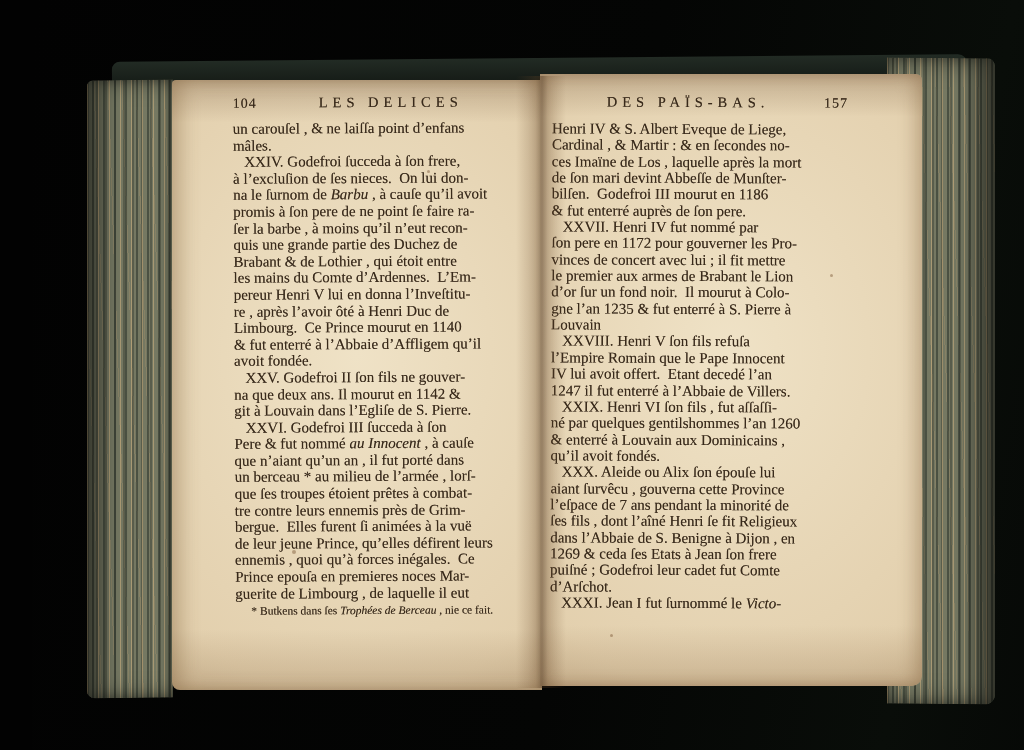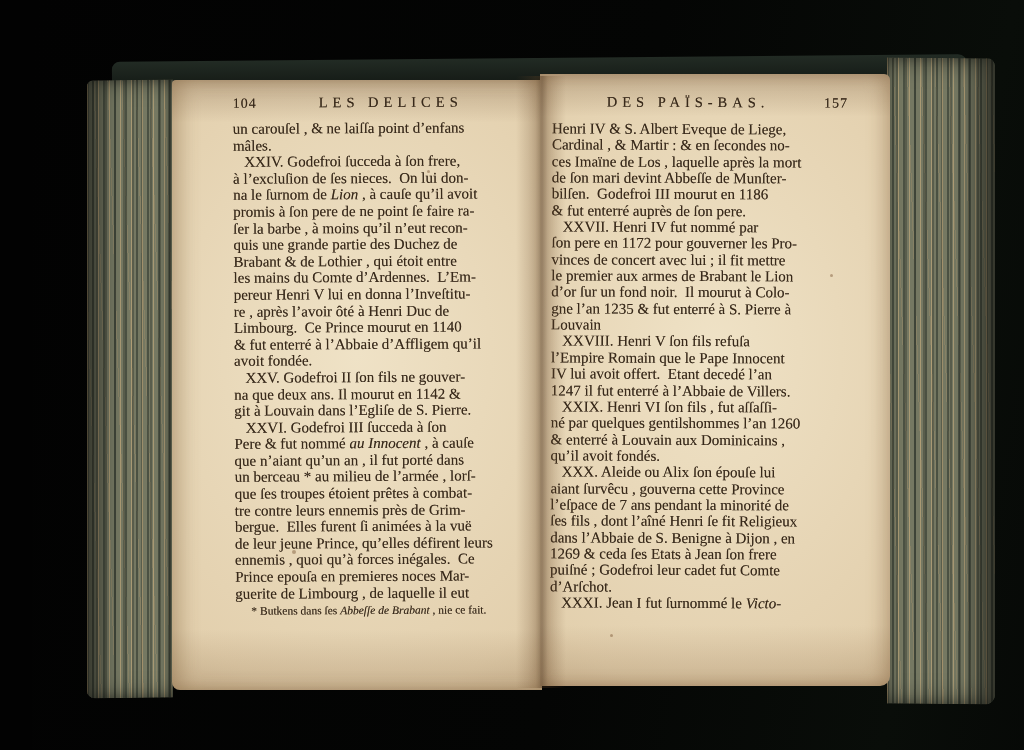--- a/index.html
+++ b/index.html
@@ -24,21 +24,21 @@
          box-shadow:inset -16px 0 26px rgba(0,0,0,.6),inset 6px 0 10px rgba(0,0,0,.2);
          transform:skewY(.4deg);}
   
   .page{position:absolute;
          background-image:
            linear-gradient(180deg,rgba(90,60,35,.26) 0%,rgba(90,60,35,0) 7%,rgba(90,60,35,0) 90%,rgba(110,75,40,.22) 100%),
            radial-gradient(120% 95% at 50% 45%,var(--page-light) 0%,var(--page-mid) 60%,var(--page-dark) 100%);}
   .page.left{left:88px;top:28px;width:370px;height:610px;border-radius:4px 0 0 8px;
          box-shadow:inset 10px 0 18px rgba(110,75,40,.30),inset -4px 0 10px rgba(110,75,40,.18);}
   .page.right{left:456px;top:22px;width:350px;height:612px;border-radius:0 6px 10px 0;
-         box-shadow:inset -8px 0 16px rgba(110,75,40,.28),inset 5px 0 12px rgba(110,75,40,.22);}
+         box-shadow:inset -8px 0 16px rgba(110,75,40,.28),inset 5px 0 12px rgba(110,75,40,.22);padding-left:32px;}
   .gutter{position:absolute;left:432px;top:24px;width:50px;height:612px;pointer-events:none;
          background:linear-gradient(90deg,rgba(100,68,38,0) 0%,rgba(100,68,38,.28) 40%,rgba(70,46,24,.42) 52%,rgba(100,68,38,.26) 64%,rgba(100,68,38,0) 100%);}
   .speck{position:absolute;border-radius:50%;background:rgba(120,85,50,.45);}
   
   .text-block{position:absolute;color:var(--ink);font-size:15px;
          text-shadow:0 0 .5px rgba(50,38,25,.55);}
   .page.left .text-block{left:62px;top:14px;width:292px;transform:rotate(-.3deg);}
   .page.right .text-block{left:11px;top:20px;width:296px;transform:rotate(.25deg);}
   .hdr{display:flex;align-items:baseline;font-size:14px;margin-bottom:9px;}
   .hdr .folio{letter-spacing:1px;}
@@ -64,21 +64,21 @@
       <div class="text-block">
         <div class="hdr">
           <span class="folio">104</span>
           <span class="title">LES DELICES</span>
         </div>
         <div class="lines">
             <div class="tl">un carouſel , &amp; ne laiſſa point d’enfans</div>
             <div class="tl">mâles.</div>
             <div class="tl">   XXIV. Godefroi ſucceda à ſon frere,</div>
             <div class="tl">à l’excluſion de ſes nieces.  On lui don-</div>
-            <div class="tl">na le ſurnom de <i>Lion</i> , à cauſe qu’il avoit</div>
+            <div class="tl">na le ſurnom de <i>Barbu</i> , à cauſe qu’il avoit</div>
             <div class="tl">promis à ſon pere de ne point ſe faire ra-</div>
             <div class="tl">ſer la barbe , à moins qu’il n’eut recon-</div>
             <div class="tl">quis une grande partie des Duchez de</div>
             <div class="tl">Brabant &amp; de Lothier , qui étoit entre</div>
             <div class="tl">les mains du Comte d’Ardennes.  L’Em-</div>
             <div class="tl">pereur Henri V lui en donna l’Inveſtitu-</div>
             <div class="tl">re , après l’avoir ôté à Henri Duc de</div>
             <div class="tl">Limbourg.  Ce Prince mourut en 1140</div>
             <div class="tl">&amp; fut enterré à l’Abbaie d’Affligem qu’il</div>
             <div class="tl">avoit fondée.</div>
@@ -90,21 +90,21 @@
             <div class="tl">que n’aiant qu’un an , il fut porté dans</div>
             <div class="tl">un berceau * au milieu de l’armée , lorſ-</div>
             <div class="tl">que ſes troupes étoient prêtes à combat-</div>
             <div class="tl">tre contre leurs ennemis près de Grim-</div>
             <div class="tl">bergue.  Elles furent ſi animées à la vuë</div>
             <div class="tl">de leur jeune Prince, qu’elles défirent leurs</div>
             <div class="tl">ennemis , quoi qu’à forces inégales.  Ce</div>
             <div class="tl">Prince epouſa en premieres noces Mar-</div>
             <div class="tl">guerite de Limbourg , de laquelle il eut</div>
           </div>
-        <div class="footnote">* Butkens dans ſes <i>Abbeſſe de Brabant</i> , nie ce fait.</div>
+        <div class="footnote">* Butkens dans ſes <i>Trophées de Berceau</i> , nie ce fait.</div>
       </div>
     </div>
 
     <div class="page right">
       <div class="speck" style="left:70px;top:560px;width:3px;height:3px;"></div>
       <div class="speck" style="left:290px;top:200px;width:3px;height:3px;"></div>
       <div class="text-block">
         <div class="hdr">
           <span class="title">DES PAÏS-BAS.</span>
           <span class="folio">157</span>

